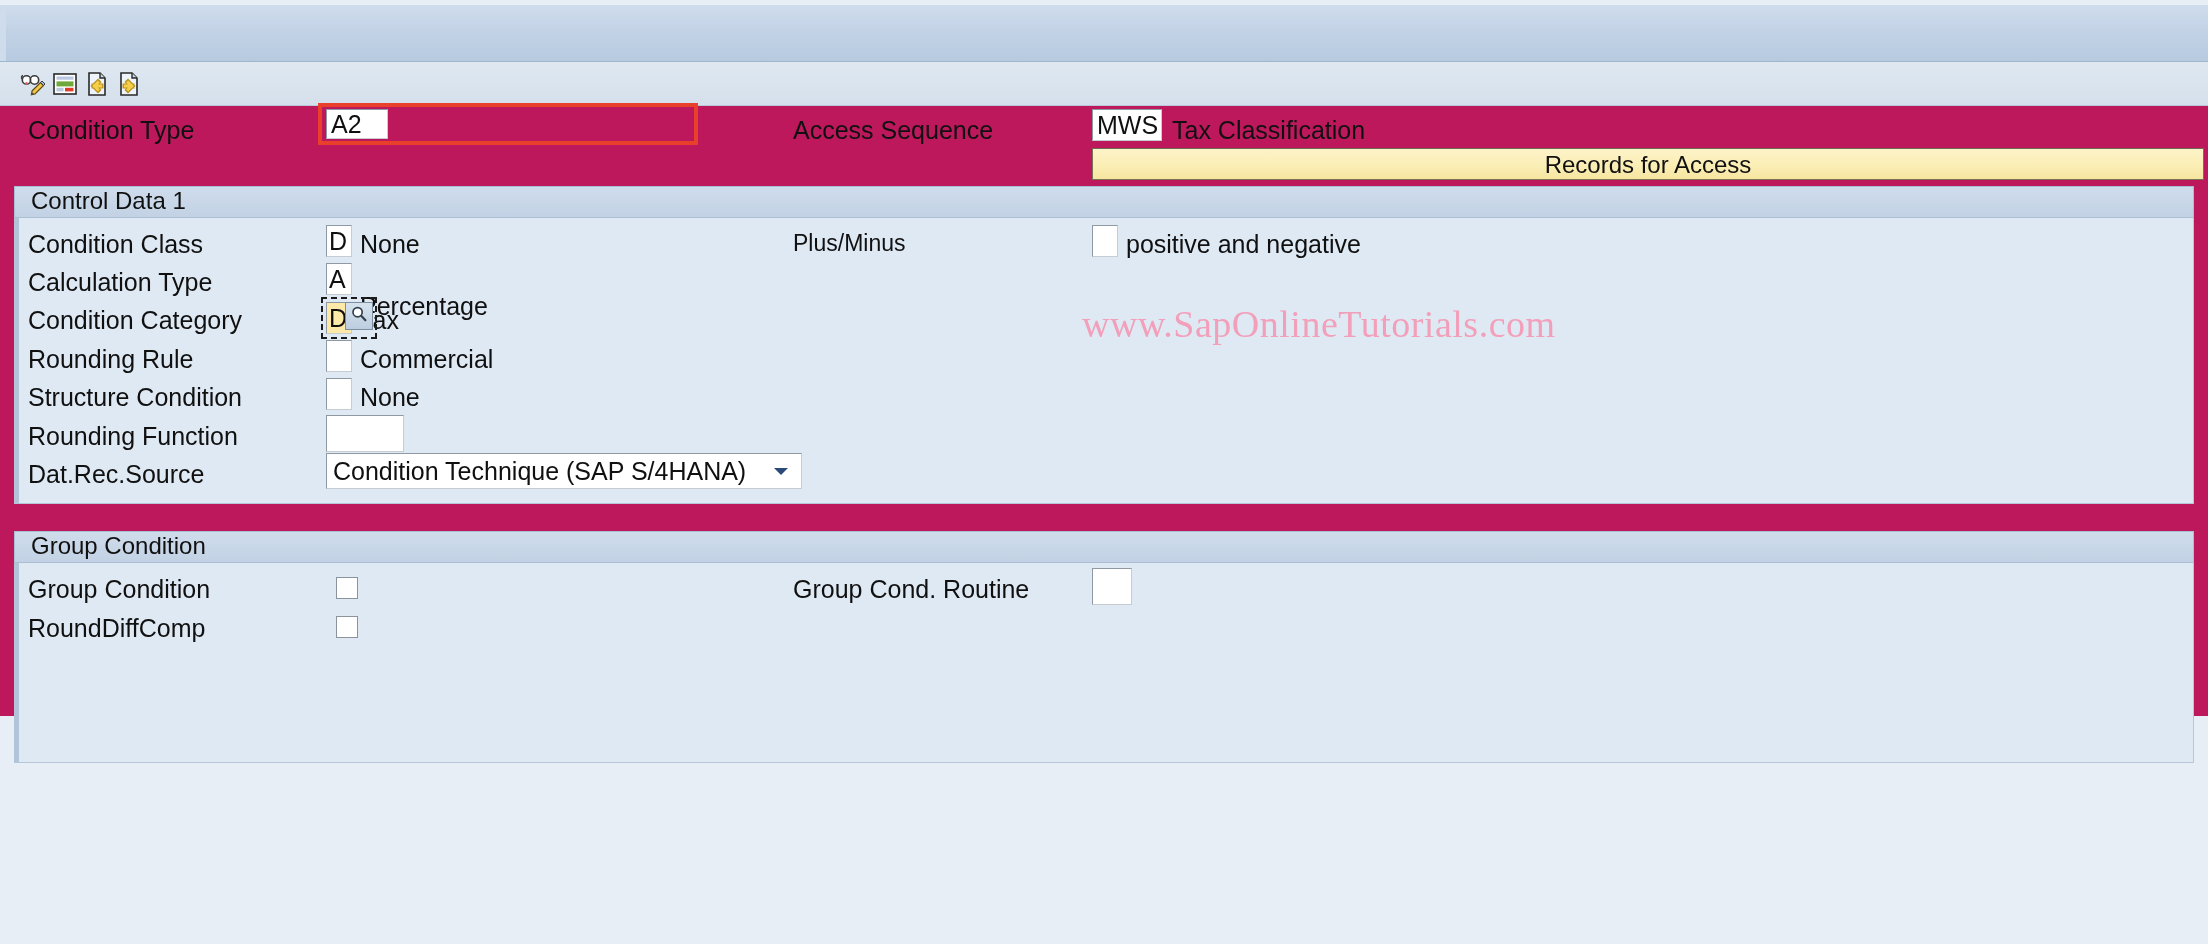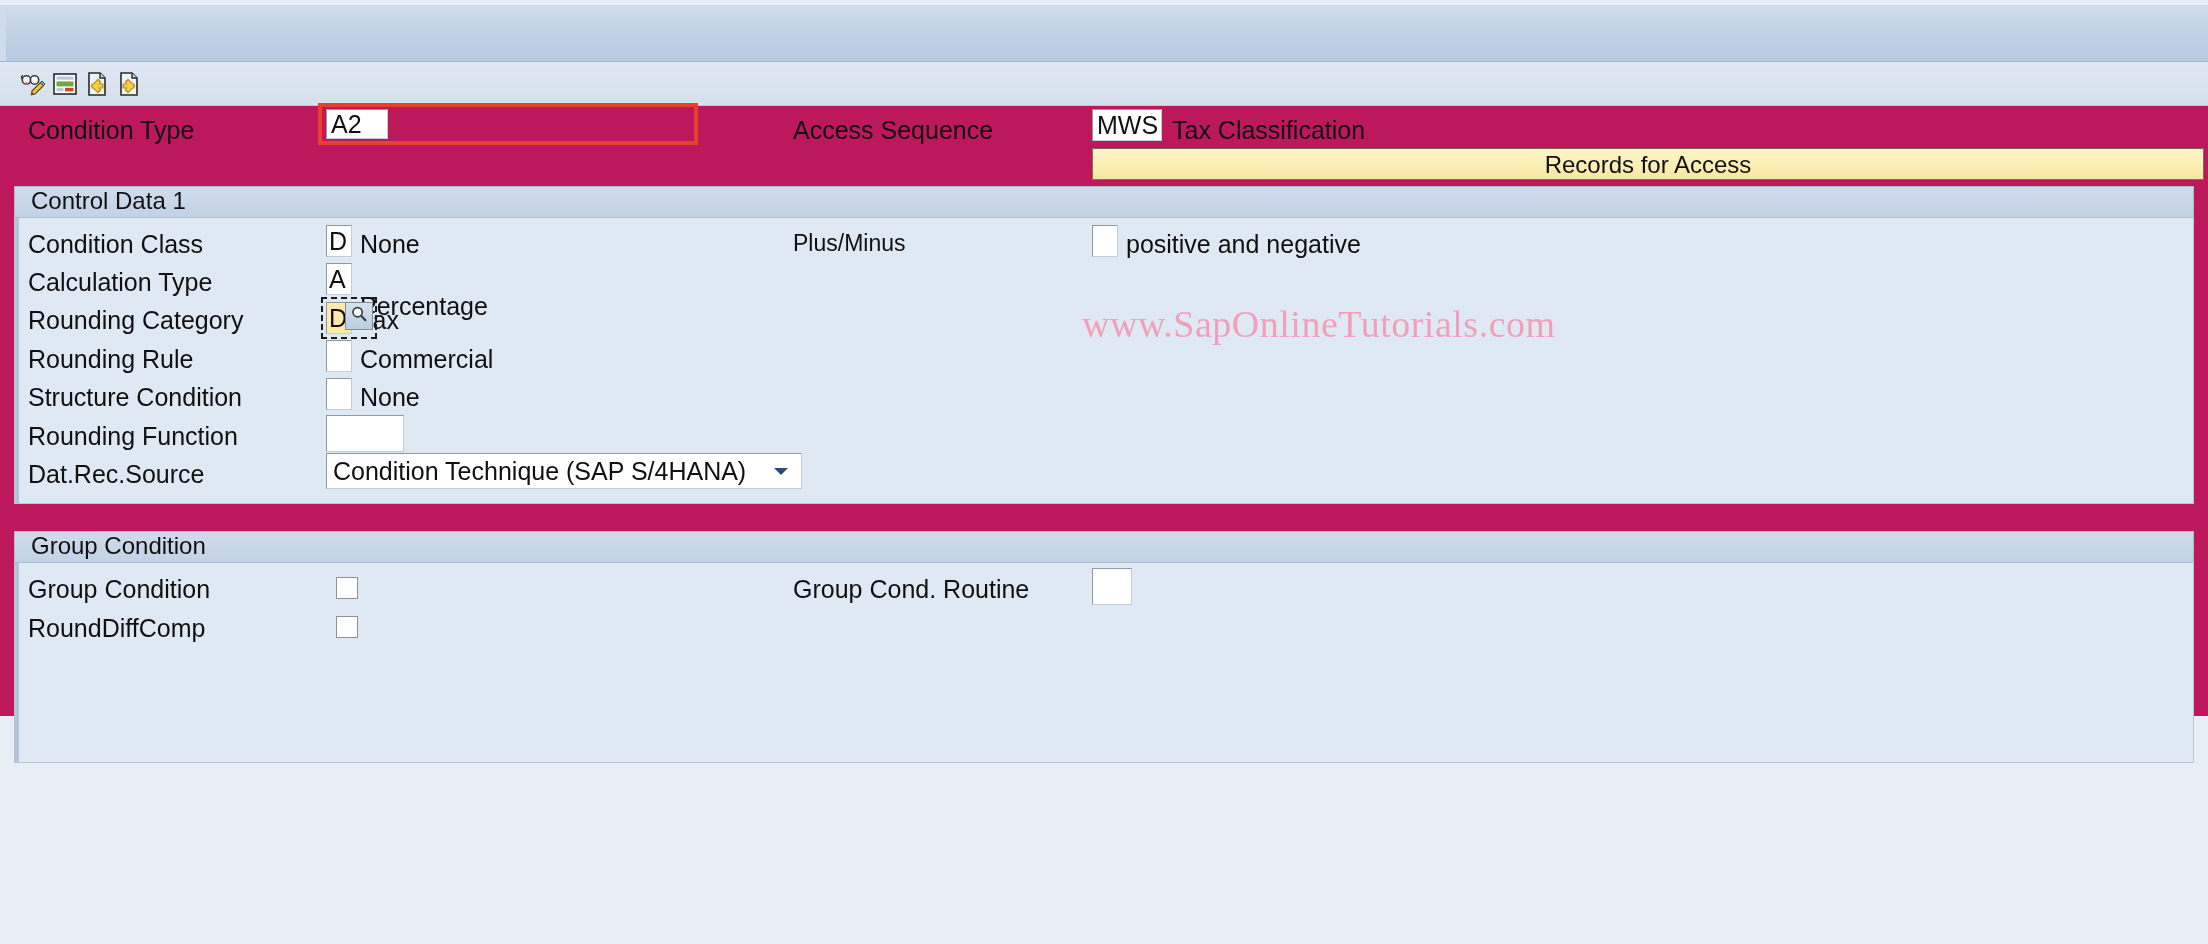--- a/index.html
+++ b/index.html
@@ -238,21 +238,21 @@
     <div class="valtext" style="left:360px;top:124px;">None</div>
 
     <div class="label" style="left:793px;top:124px;font-size:23px;">Plus/Minus</div>
     <input class="inp small" style="left: 1092px; top: 119px; width: 26px; height: 32px; padding: 0px 2px;" value="">
     <div class="valtext" style="left:1126px;top:124px;">positive and negative</div>
 
     <div class="label" style="left:28px;top:162px;">Calculation Type</div>
     <input class="inp small" style="left: 326px; top: 157px; width: 26px; height: 32px; padding: 0px 2px;" value="A">
     <div class="valtext" style="left:360px;top:162px;margin-top:24px;">Percentage</div>
 
-    <div class="label" style="left:28px;top:200px;">Rounding Category</div>
+    <div class="label" style="left:28px;top:200px;">Condition Category</div>
     <div class="valtext" style="left:360px;top:200px;">Tax</div>
     <input class="inp small yellow" style="left: 326px; top: 196px; width: 26px; height: 32px; padding: 0px 2px;" value="D">
     <div class="f4" style="left:345px;top:196px;width:28px;height:28px;">
       <span>
         <svg width="18" height="18" viewBox="0 0 18 18">
           <circle cx="7.6" cy="7.2" r="4.6" fill="#ffffff" stroke="#33404d" stroke-width="1.7"></circle>
           <path d="M11.2 10.8 L15.4 15.2" stroke="#33404d" stroke-width="2.2" stroke-linecap="round"></path>
         </svg>
       </span>
     </div>

